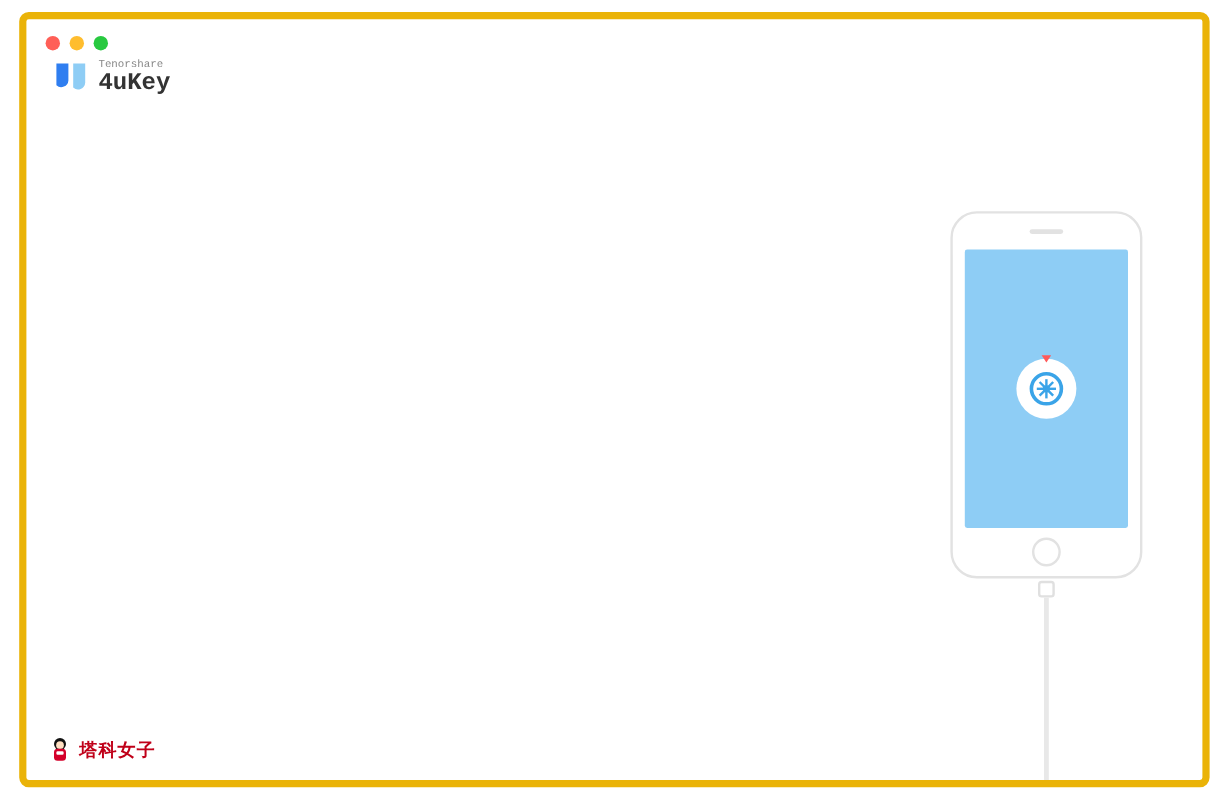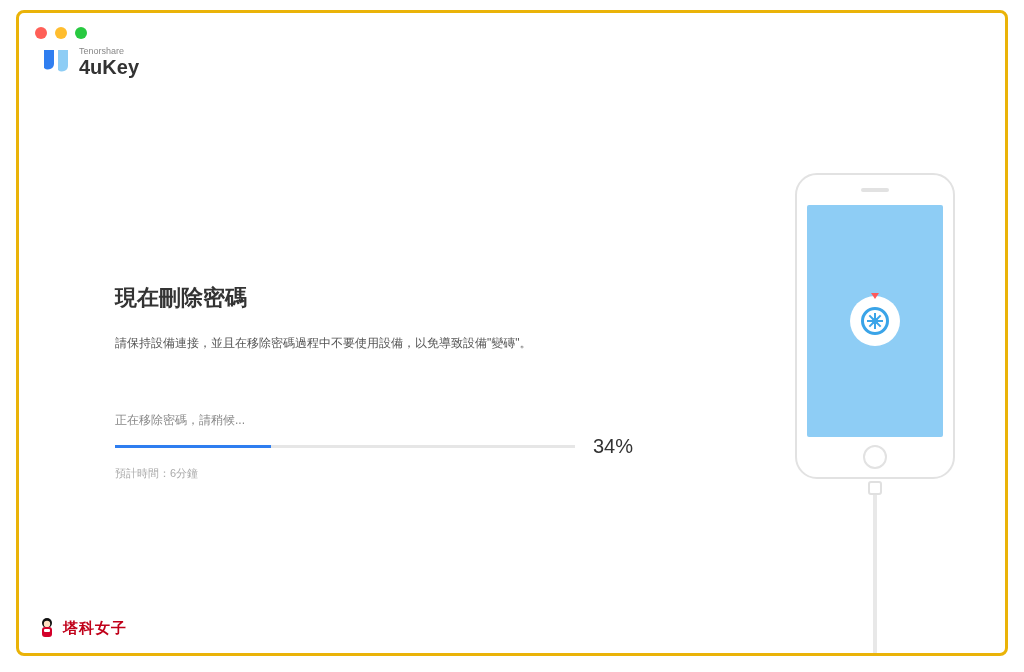--- a/index.html
+++ b/index.html
@@ -3,24 +3,25 @@
 <meta charset="utf-8">
 <style>
   * { box-sizing: border-box; margin: 0; padding: 0; }
   html, body { width: 1024px; height: 672px; font-family: -apple-system, "PingFang TC", "Microsoft JhengHei", sans-serif; }
   body { background: #fff; }
 
   .window-frame {
     position: absolute;
     left: 16px; top: 10px;
     width: 992px; height: 646px;
-    border: 3px solid #eab308;
+    border: 6px solid #eab308;
     border-radius: 8px;
     background: #fff;
     overflow: hidden;
+    font-family: Liberation Mono, monospace;
   }
 
   
   .traffic-lights {
     position: absolute;
     top: 14px; left: 16px;
     display: flex; gap: 8px;
   }
   .tl { width: 12px; height: 12px; border-radius: 50%; }
   .tl.close   { background: #ff5f57; }
@@ -220,33 +221,20 @@
         <path d="M3 2 h10 v14 a6 6 0 0 1 -10 4 z" fill="#2f7ef0"></path>
         <path d="M17 2 h10 v16 a6 6 0 0 1 -10 4 z" fill="#8ecdf5"></path>
       </svg>
     </div>
     <div class="logo-text">
       <small>Tenorshare</small>
       <strong>4uKey</strong>
     </div>
   </div>
 
-  <div class="content">
-    <div class="title">現在刪除密碼</div>
-    <div class="instruction">請保持設備連接，並且在移除密碼過程中不要使用設備，以免導致設備"變磚"。</div>
-
-    <div class="status-label">正在移除密碼，請稍候...</div>
-    <div class="progress-row">
-      <div class="progress-track">
-        <div class="progress-fill" style="width:34%"></div>
-      </div>
-      <div class="progress-pct">34%</div>
-    </div>
-    <div class="eta">預計時間：6分鐘</div>
-  </div>
 
   <div class="phone-wrap">
     <div class="phone-body">
       <div class="phone-speaker"></div>
       <div class="phone-screen">
         <div class="compass">
           <div class="compass-tick"></div>
           <div class="compass-inner">
             <div class="compass-dot"></div>
             <div class="compass-ray r1"></div>

